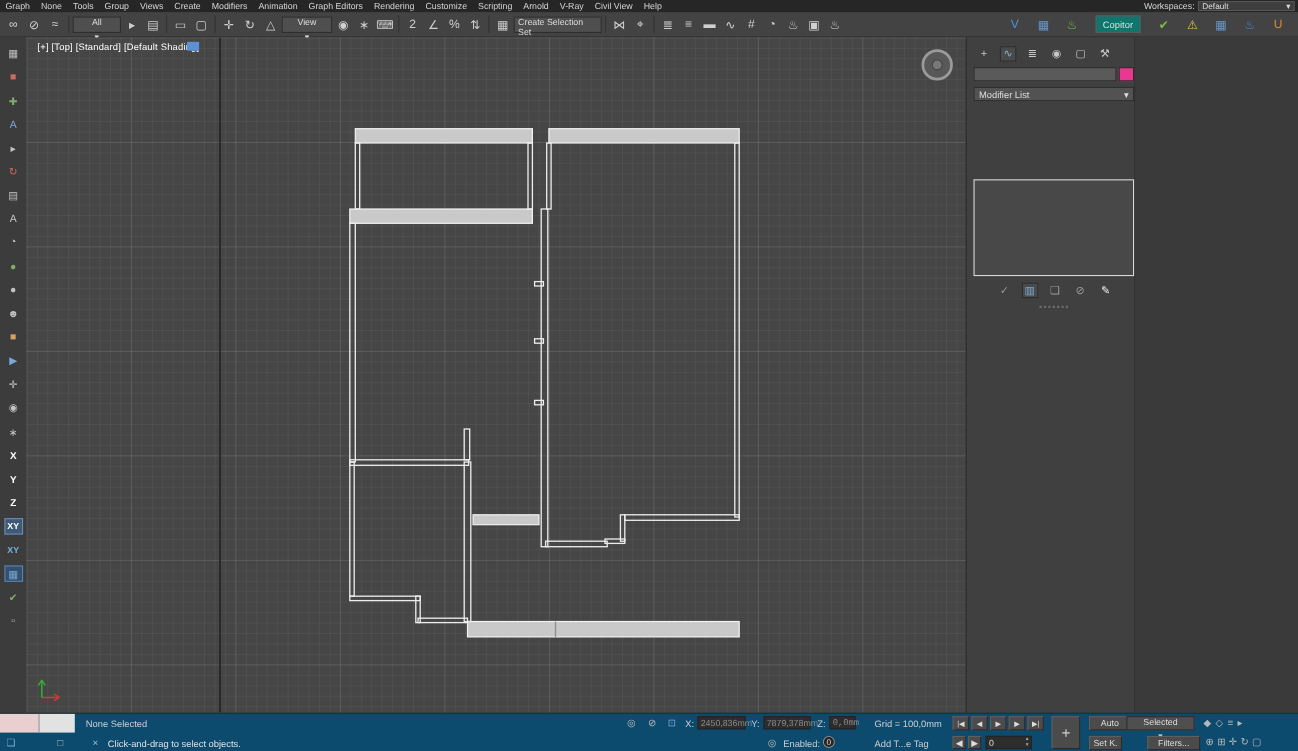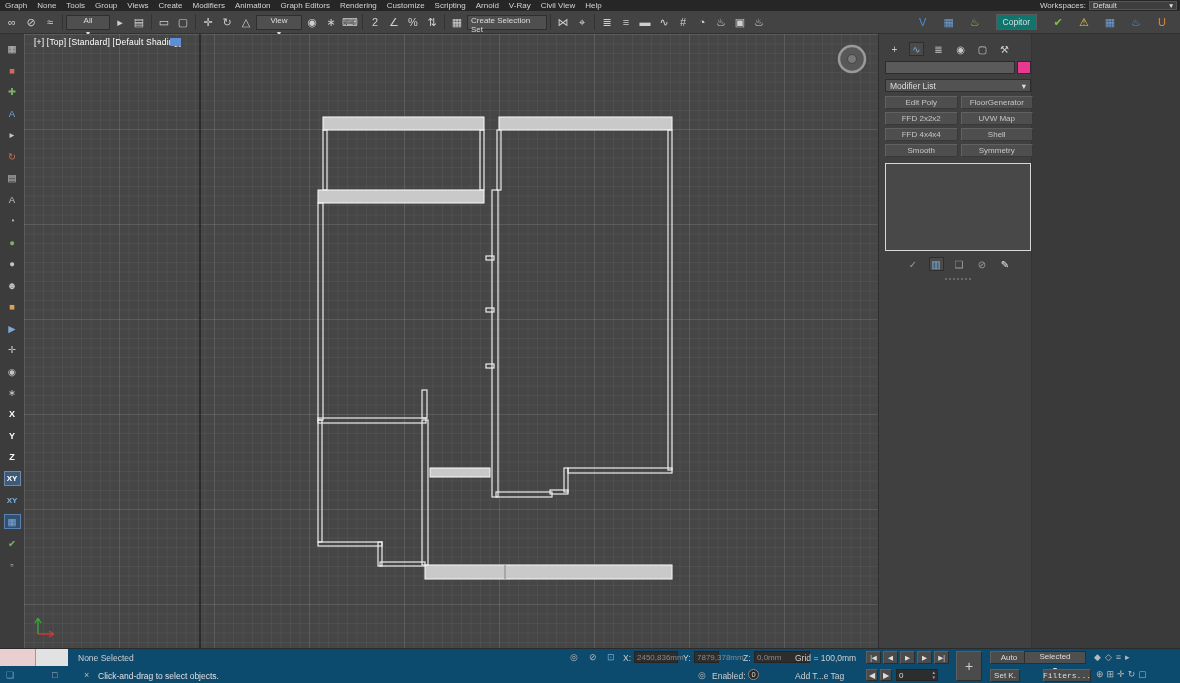--- a/index.html
+++ b/index.html
@@ -290,30 +290,20 @@
     <div class="name-row">
       <input class="name-input" type="text" value="" style="">
       <div class="swatch"></div>
     </div>
 
     <div class="mod-list">
       <span>Modifier List</span>
       <span>▾</span>
     </div>
 
-    <div class="mod-grid">
-      <button class="mod-btn">Edit Poly</button>
-      <button class="mod-btn">FloorGenerator</button>
-      <button class="mod-btn">FFD 2x2x2</button>
-      <button class="mod-btn">UVW Map</button>
-      <button class="mod-btn">FFD 4x4x4</button>
-      <button class="mod-btn">Shell</button>
-      <button class="mod-btn">Smooth</button>
-      <button class="mod-btn">Symmetry</button>
-    </div>
 
     <div class="stack-box"></div>
 
     <div class="stack-tools">
       <span class="stool">✓</span>
       <span class="stool on">▥</span>
       <span class="stool">❑</span>
       <span class="stool">⊘</span>
       <span class="stool lit">✎</span>
     </div>
@@ -327,25 +317,25 @@
 
     <span class="sb sb-icon" style="left:570px; top:3px;">◎</span>
     <span class="sb sb-icon" style="left:589px; top:3px;">⊘</span>
     <span class="sb sb-icon" style="left:607px; top:3px; color:#7aa8d8;">⊡</span>
 
     <span class="sb sb-text" style="left:623px; top:4px;">X:</span>
     <div class="sb sb-field" style="left:634px; top:2px; width:44px;">
       <span>2450,836mm</span>
     </div>
     <span class="sb sb-text" style="left:683px; top:4px;">Y:</span>
-    <div class="sb sb-field" style="left:694px; top:2px; width:25px;">
+    <div class="sb sb-field" style="left:694px; top:2px; width:43px;">
       <span>7879,378mm</span>
     </div>
     <span class="sb sb-text" style="left:743px; top:4px;">Z:</span>
-    <div class="sb sb-field" style="left:754px; top:2px; width:56px;">
+    <div class="sb sb-field" style="left:754px; top:2px; width:24px;font-family:Liberation Mono, monospace;">
       <span>0,0mm</span>
     </div>
     <span class="sb sb-text" style="left:795px; top:4px;">Grid = 100,0mm</span>
 
     <div class="sb transport">
       <span class="sb-btn tpbtn">|◀</span>
       <span class="sb-btn tpbtn">◀</span>
       <span class="sb-btn tpbtn">▶</span>
       <span class="sb-btn tpbtn">▶</span>
       <span class="sb-btn tpbtn">▶|</span>
@@ -377,21 +367,21 @@
     <span class="sb sb-btn" style="left:866px; top:20px; width:12px; height:12px;">◀</span>
     <span class="sb sb-btn" style="left:880px; top:20px; width:12px; height:12px;">▶</span>
     <div class="sb sb-field" style="left:896px; top:20px; width:42px; justify-content:space-between; color:#ddd;">
       <span>0</span>
       <span class="spin">
         <span>▴</span>
           <span>▾</span>
       </span>
     </div>
     <span class="sb sb-btn" style="left:990px; top:20px; width:30px; height:13px;">Set K.</span>
-    <span class="sb sb-btn" style="left:1043px; top:20px; width:48px; height:13px;font-family:Liberation Mono, monospace;">Filters...</span>
+    <span class="sb sb-btn" style="left:1043px; top:20px; width:48px; height:13px;">Filters...</span>
 
     <div class="sb navicons">
       <span class="sb-icon">⊕</span>
       <span class="sb-icon">⊞</span>
       <span class="sb-icon">✛</span>
       <span class="sb-icon">↻</span>
       <span class="sb-icon">▢</span>
     </div>
   </div>
 

